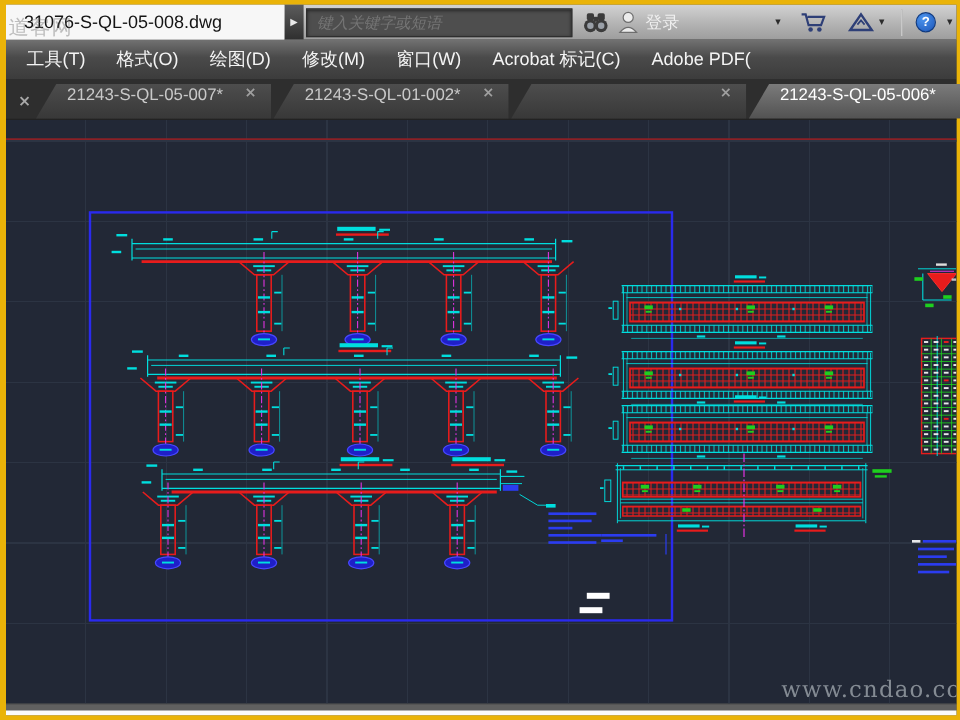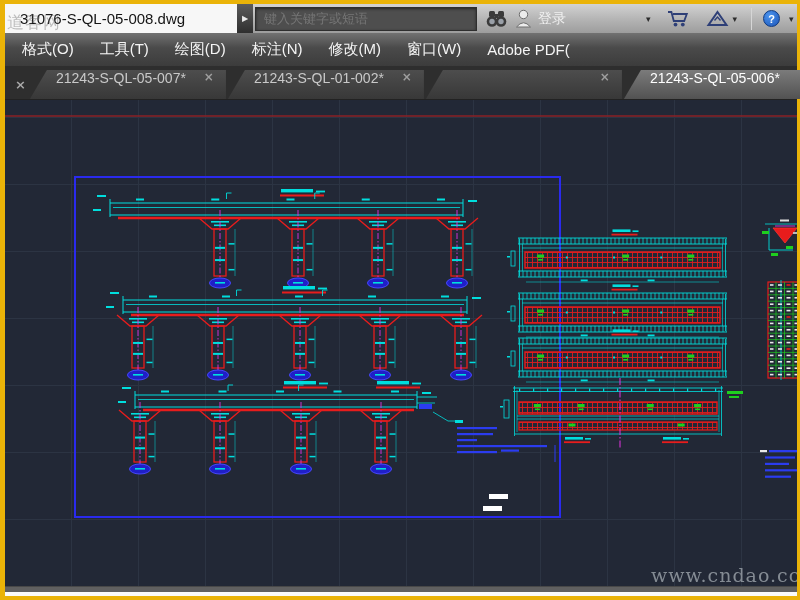--- a/index.html
+++ b/index.html
@@ -6,21 +6,21 @@
   html,body{width:800px;height:600px;overflow:hidden;background:#000;font-family:"Liberation Sans",sans-serif}
   #stage{position:relative;width:800px;height:600px;background:#eab308}
   #chrome{position:absolute;left:5px;top:4px;width:792px;height:592px;display:flex;flex-direction:column;background:#2e2e2e}
 
   
   #titlebar{height:29px;background:linear-gradient(#d2d2d2,#b3b3b3 55%,#9d9d9d);display:flex;align-items:center;flex:0 0 auto}
   #fname{width:232px;height:29px;background:#f7f7f7;color:#141414;font-size:15px;line-height:29px;padding-left:15px;white-space:nowrap;overflow:hidden;position:relative;flex:0 0 auto}
   #fname .wm{position:absolute;left:2px;top:4px;font-size:17px;color:#5f5f5f;opacity:.38;letter-spacing:1px}
   #playbtn{width:16px;height:29px;background:linear-gradient(#5c5c5c,#2f2f2f);color:#eaeaea;font-size:8px;display:flex;align-items:center;justify-content:center;flex:0 0 auto}
   #searchbox{width:222px;height:24px;margin-left:2px;background:#4e4e4e;border:1px solid #2e2e2e;box-shadow:inset 0 1px 3px rgba(0,0,0,.55);flex:0 0 auto}
-  #searchbox input{width:100%;height:100%;background:transparent;border:none;outline:none;color:#a8a8a8;font-size:13px;padding:0 8px;font-family:"Liberation Sans",sans-serif}
+  #searchbox input{width:100%;height:100%;background:transparent;border:none;outline:none;font-style:italic;color:#a8a8a8;font-size:13px;padding:0 8px;font-family:"Liberation Sans",sans-serif}
   .tbicon{display:flex;align-items:center;justify-content:center;flex:0 0 auto}
   #login{color:#f0f0f0;font-size:14px;margin-left:6px;flex:0 0 auto}
   .glyph{font-family:"DejaVu Sans",sans-serif}
   .caret{color:#2c2c2c;font-size:9px;flex:0 0 auto}
   .tb-divider{width:1px;height:22px;background:#8a8a8a;border-right:1px solid #d6d6d6;flex:0 0 auto}
   #helpbtn{width:17px;height:17px;border-radius:50%;background:radial-gradient(circle at 35% 30%,#4b94ee,#1c55b8);border:1px solid #0f3a80;color:#fff;font-size:11px;font-weight:bold;display:flex;align-items:center;justify-content:center;flex:0 0 auto}
 
   
   #menubar{height:33px;background:linear-gradient(#727272,#4a4a4a 45%,#3c3c3c);display:flex;align-items:center;padding-left:4px;flex:0 0 auto}
   .menu-item{color:#f4f4f4;font-size:15px;padding:0 13px;height:100%;display:flex;align-items:center;white-space:nowrap}
@@ -94,26 +94,26 @@
       </span>
       <span class="caret glyph" style="margin-left:4px">▾</span>
 
       <span class="tb-divider" style="margin-left:14px"></span>
 
       <div id="helpbtn" style="margin-left:11px">?</div>
       <span class="caret glyph" style="margin-left:9px">▾</span>
     </div>
 
     <div id="menubar">
+      <span class="menu-item">工具(T)</span>
       <span class="menu-item">格式(O)</span>
-      <span class="menu-item">工具(T)</span>
       <span class="menu-item">绘图(D)</span>
-      <span class="menu-item">标注(N)</span>
       <span class="menu-item">修改(M)</span>
       <span class="menu-item">窗口(W)</span>
+      <span class="menu-item">Acrobat 标记(C)</span>
       <span class="menu-item">Adobe PDF(</span>
     </div>
 
     <div id="tabbar">
       <span class="lead-close glyph">×</span>
       <div class="tab">
         <span class="label">21243-S-QL-05-007*</span>
         <span class="x glyph">×</span>
       </div>
       <div class="tab">

